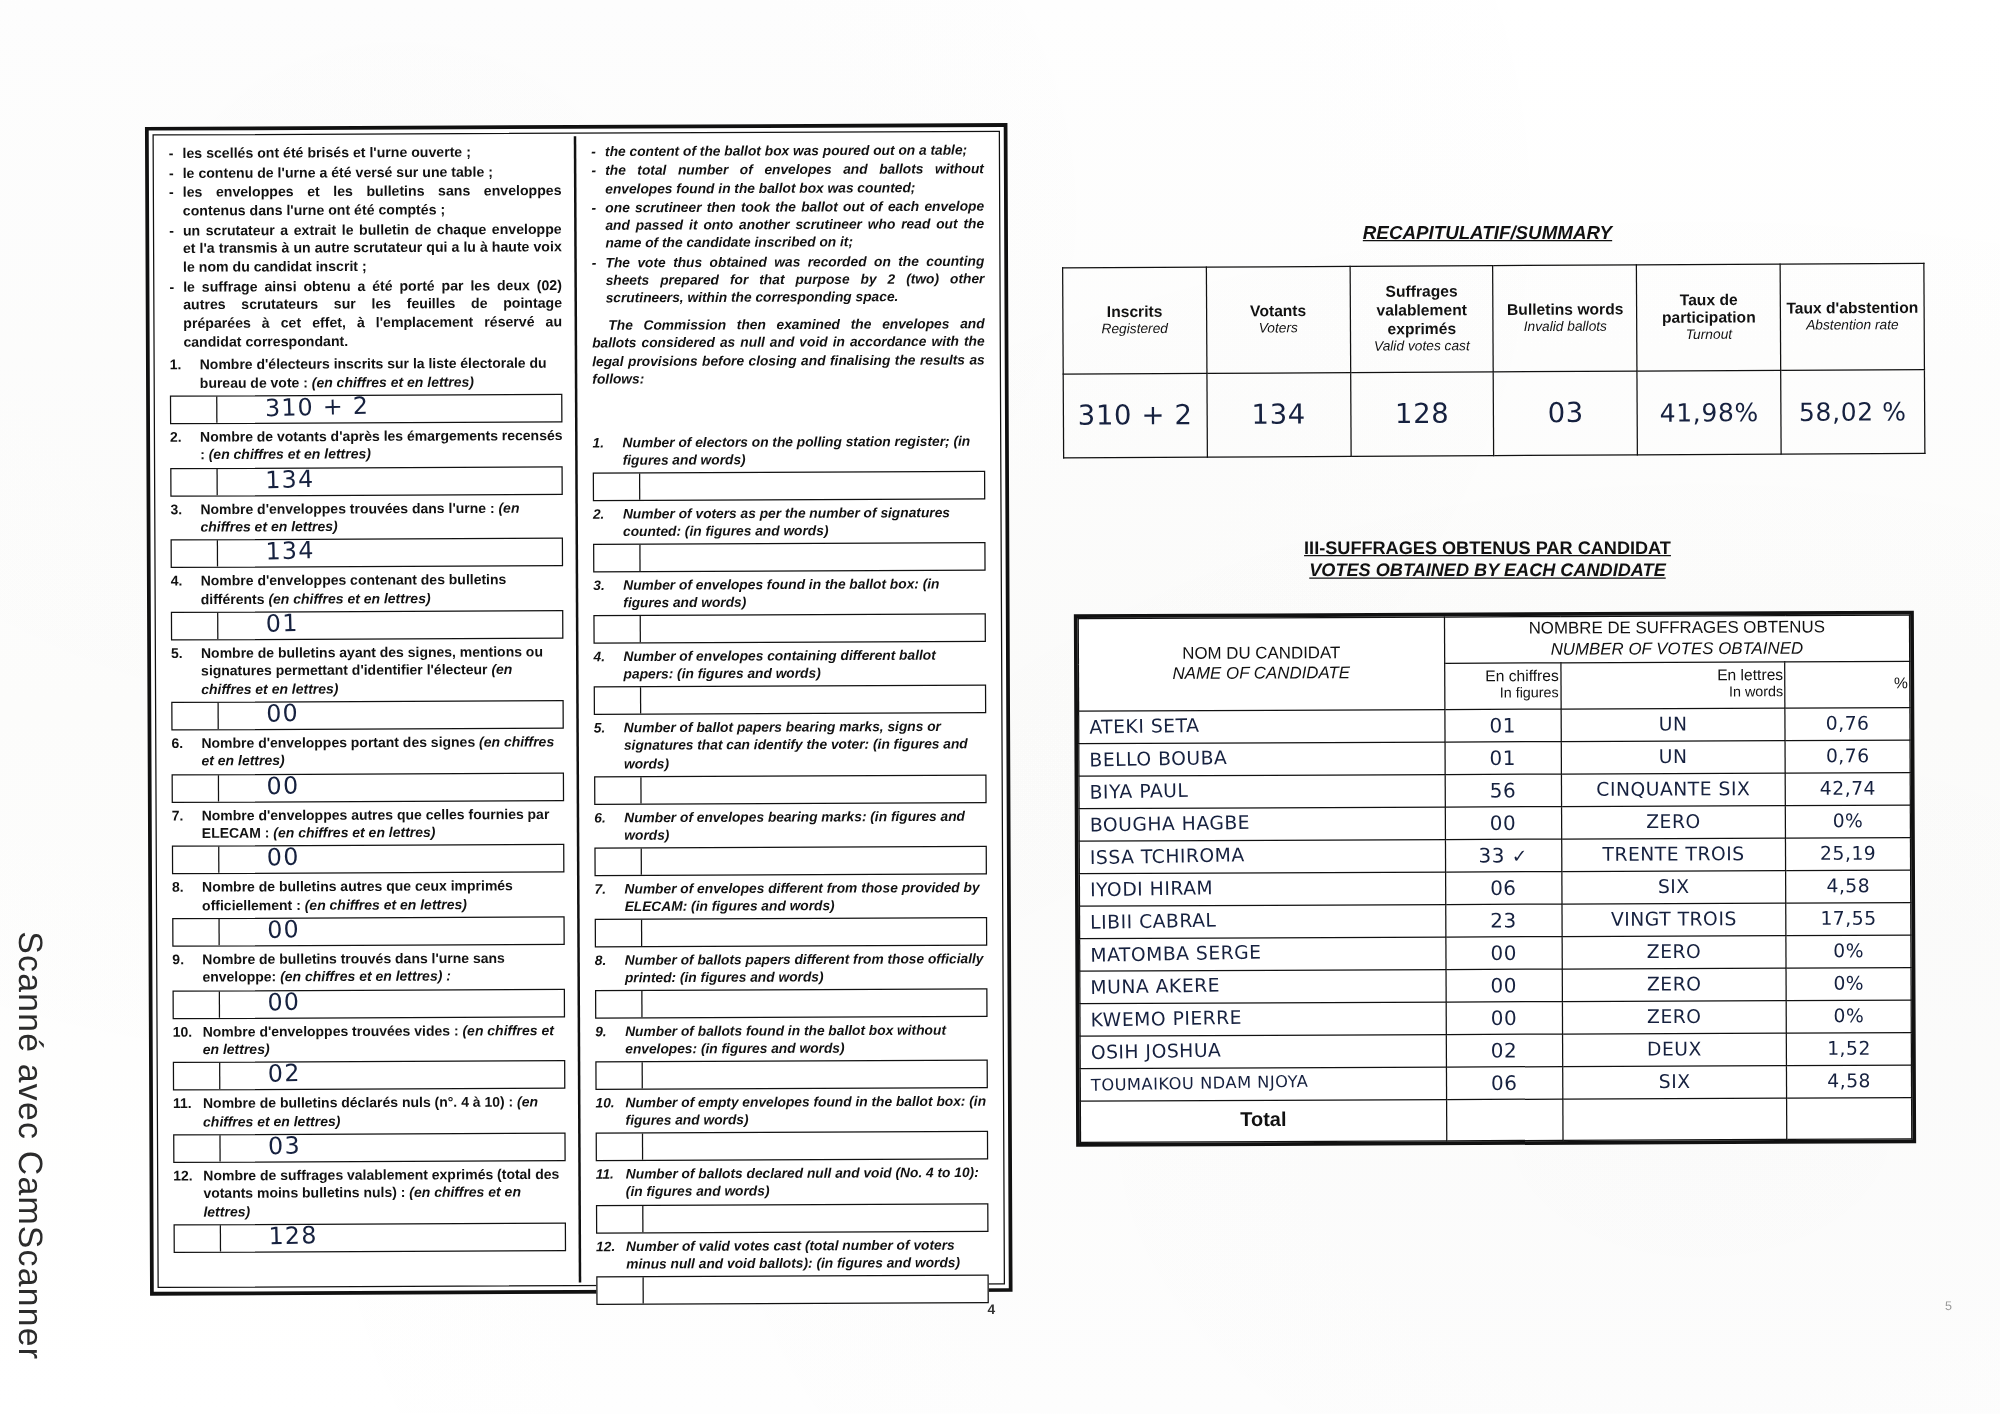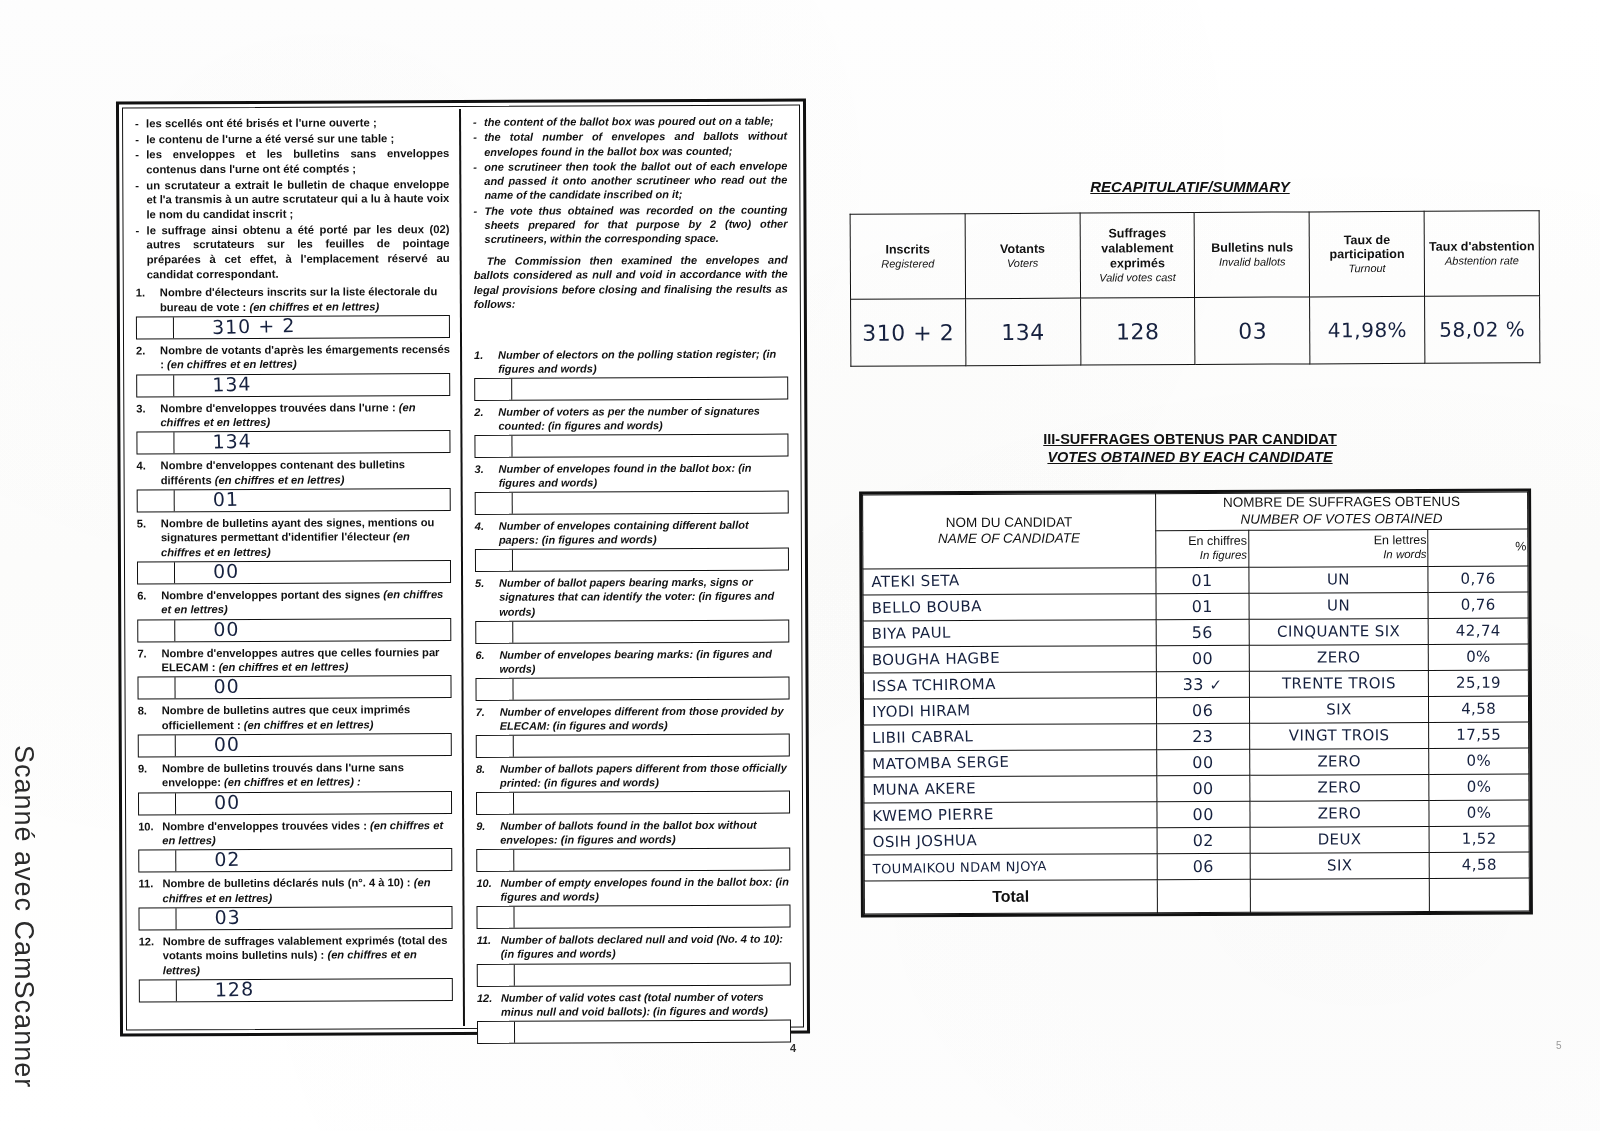--- a/index.html
+++ b/index.html
@@ -120,21 +120,21 @@
     border:3px solid #111;box-sizing:border-box;background:#fff;
     transform:rotate(-0.25deg);
   }
   table.cand{width:100%;border-collapse:collapse;table-layout:fixed;}
   table.cand td,table.cand th{border:1.5px solid #111;}
   .ch-name{height:58px;text-align:center;font-size:13.5px;line-height:1.25;}
   .ch-name .en{font-style:italic;}
   .ch-votes{height:30px;text-align:center;font-size:13.5px;line-height:1.25;}
   .ch-votes .en{font-style:italic;}
   .ch-sub{height:34px;text-align:right;font-size:12.5px;line-height:1.2;padding:1px;}
-  .ch-sub .en{font-style:italic;font-size:11.5px;}
+  .ch-sub .en{font-size:11.5px;}
   .crow td{height:25px;padding:0 4px;}
   .hw{
     font-family:"DejaVu Sans", sans-serif;color:#16213f;
     font-size:15.5px;letter-spacing:0.4px;white-space:nowrap;
   }
   .hw.name{font-size:15px;display:inline-block;transform:rotate(-0.8deg);padding-left:4px;}
   .hw.fig{font-size:16px;display:block;text-align:center;}
   .hw.words{font-size:15px;display:block;text-align:center;}
   .hw.pct{font-size:15px;display:block;text-align:center;}
   .total-row td{height:30px;text-align:center;font-size:16px;font-weight:bold;}
@@ -468,21 +468,21 @@
           </th>
       <th>
             <span class="th-fr">Votants</span>
             <span class="th-en">Voters</span>
           </th>
       <th>
             <span class="th-fr">Suffrages valablement exprimés</span>
             <span class="th-en">Valid votes cast</span>
           </th>
       <th>
-            <span class="th-fr">Bulletins nuls</span>
+            <span class="th-fr">Bulletins words</span>
             <span class="th-en">Invalid ballots</span>
           </th>
       <th>
             <span class="th-fr">Taux de participation</span>
             <span class="th-en">Turnout</span>
           </th>
       <th>
             <span class="th-fr">Taux d'abstention</span>
             <span class="th-en">Abstention rate</span>
           </th>

